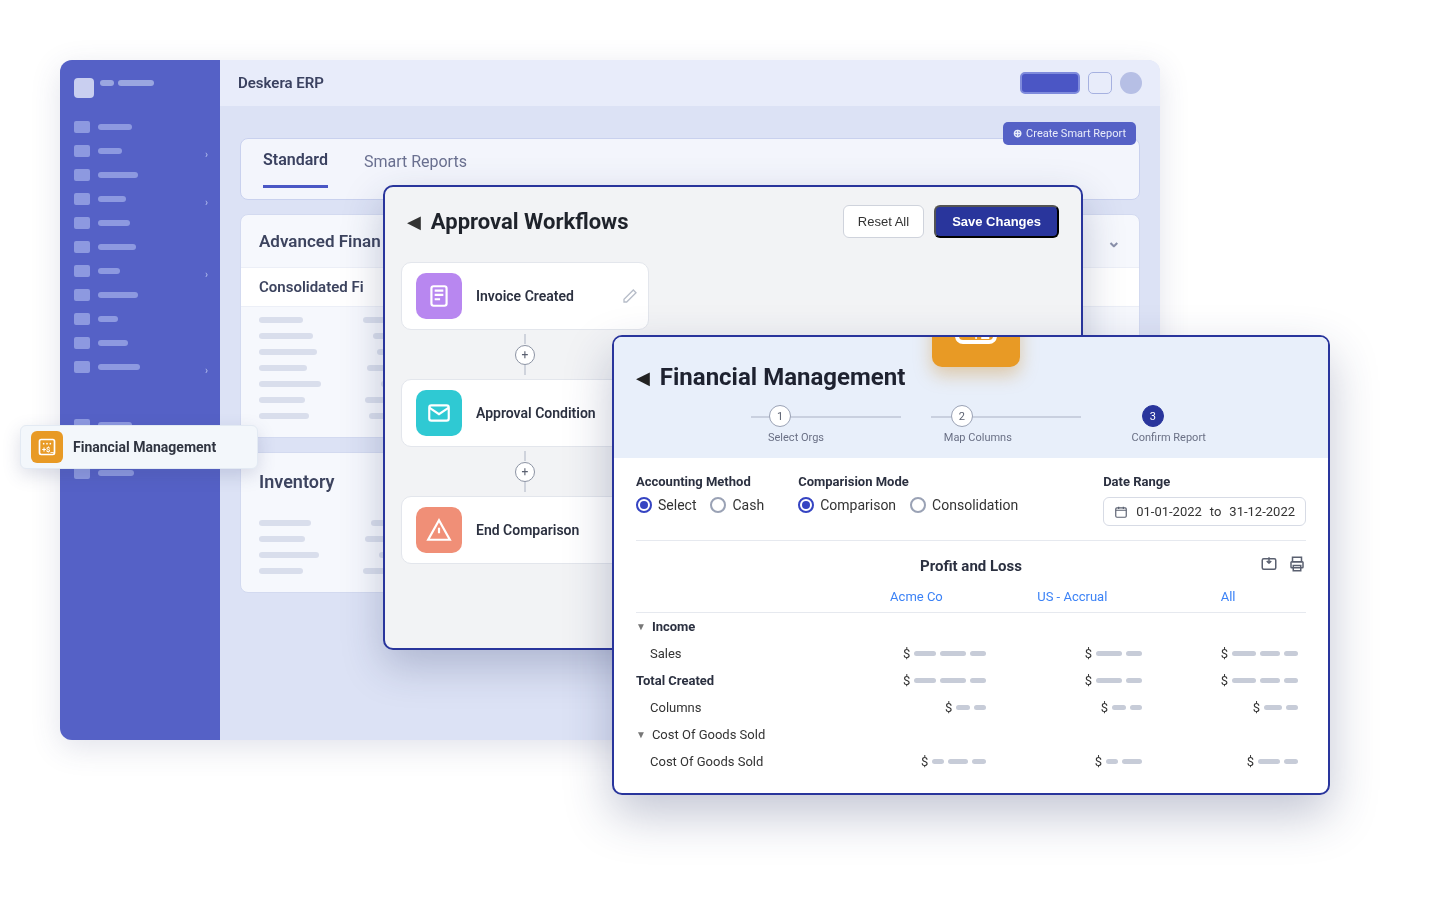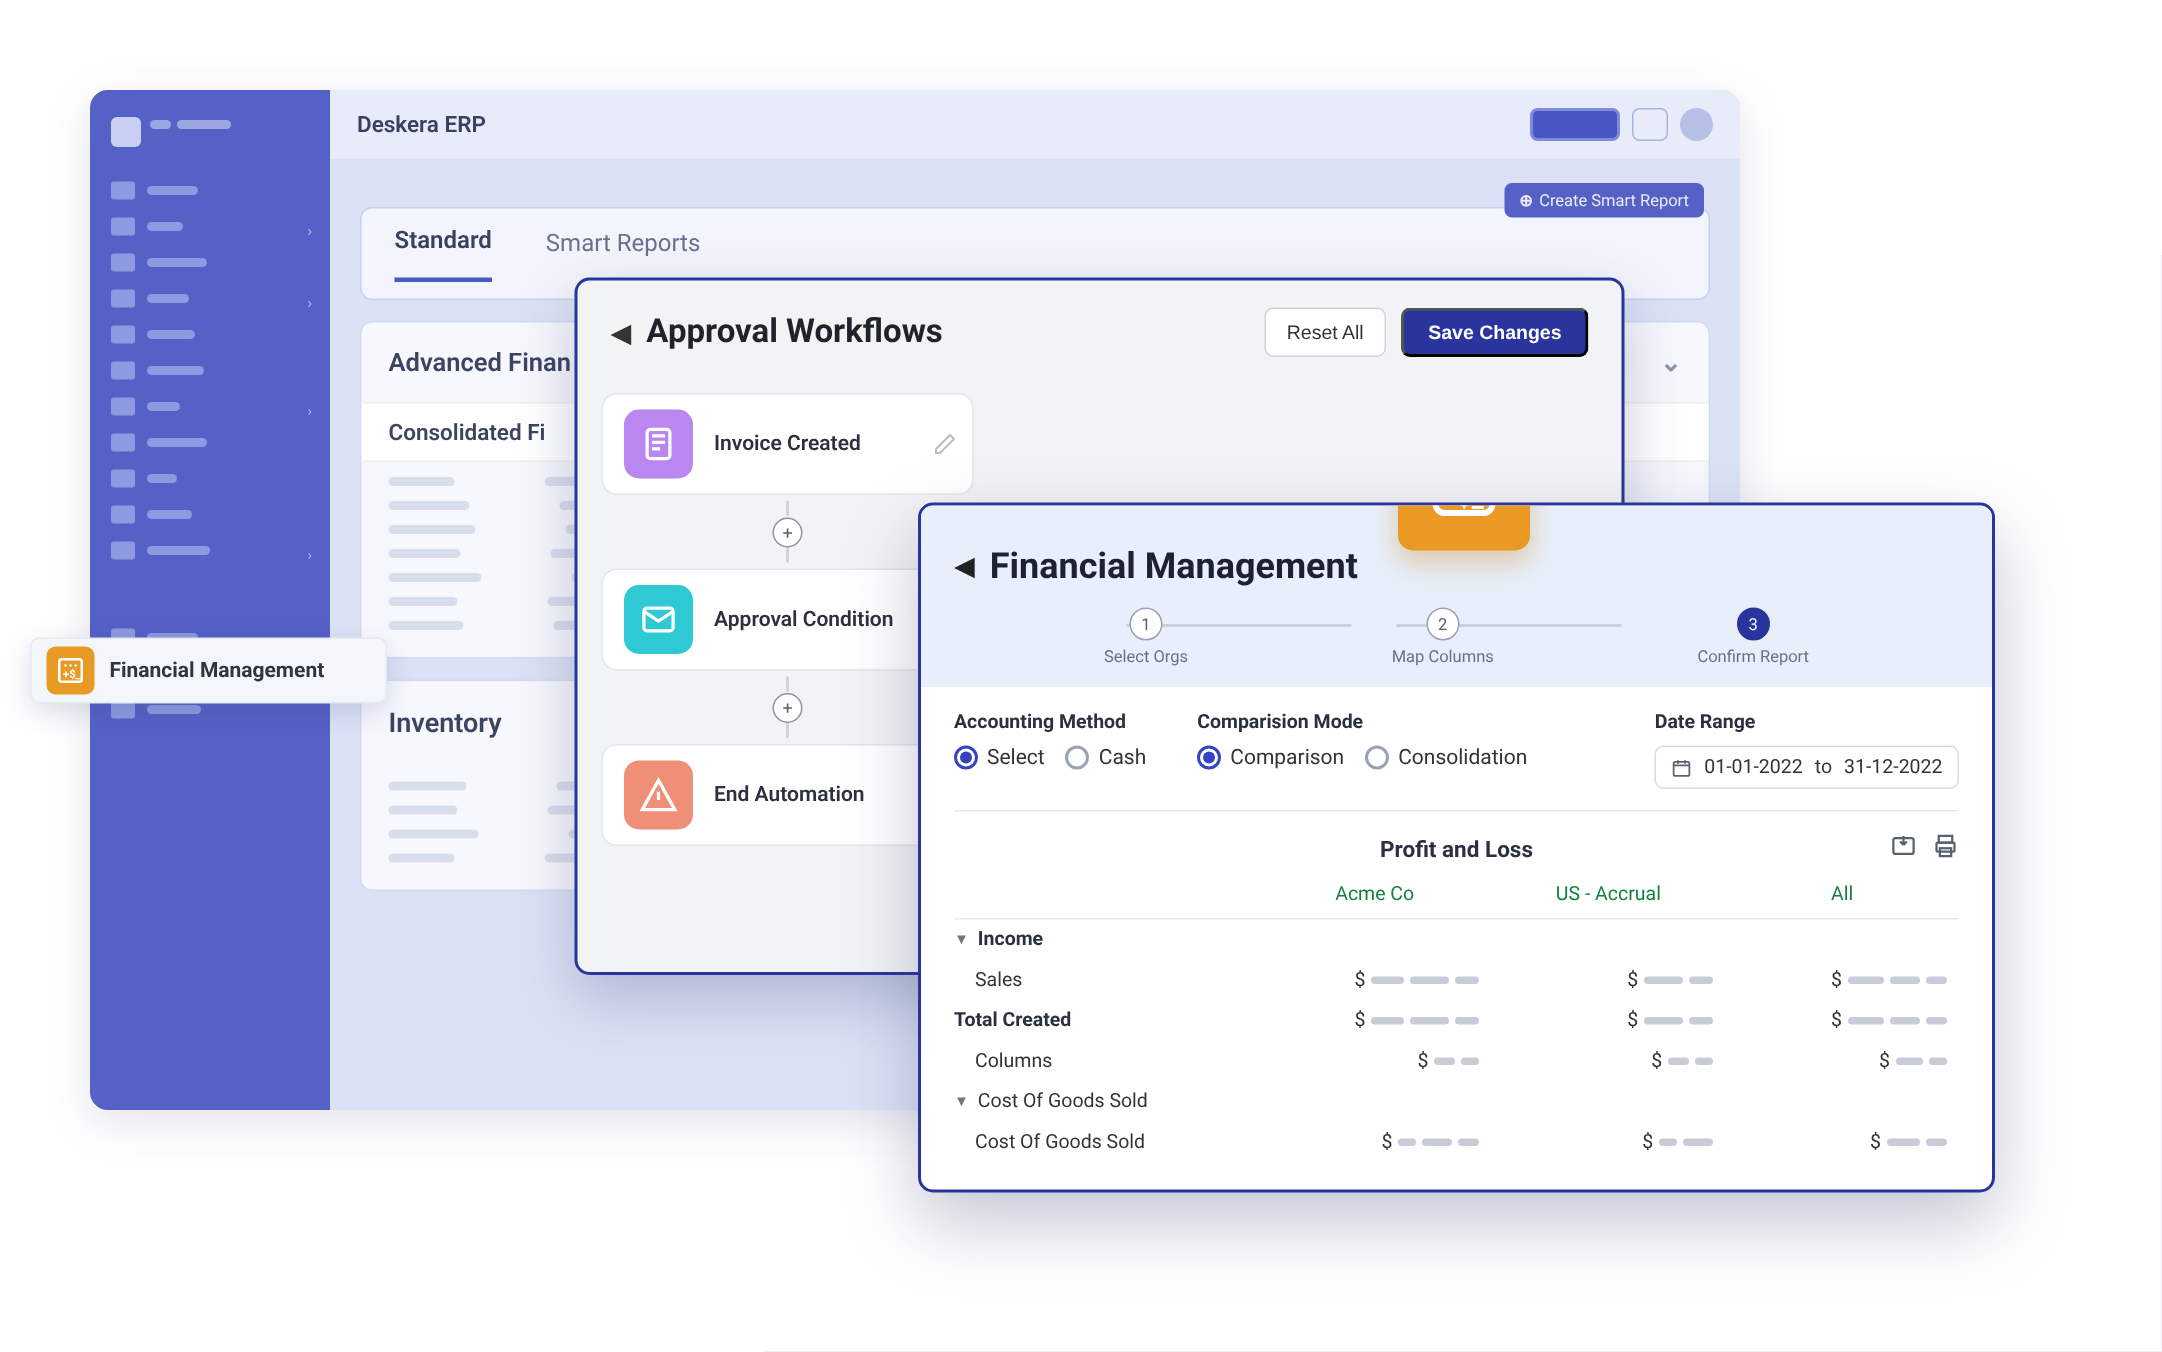--- a/index.html
+++ b/index.html
@@ -72,39 +72,39 @@
   .fm-top { background:#e8effa; padding: 26px 22px 14px; position:relative; }
   .fm-icon-big { position:absolute; left:318px; top:-58px; width:88px; height:88px; background:#e89a25; border-radius:10px; display:flex; align-items:center; justify-content:center; box-shadow: 0 8px 18px rgba(200,130,20,.35); }
   .fm-head-row { display:flex; align-items:center; gap:10px; }
   .fm-back { font-size:18px; color:#222; }
   .fm-title { font-size:24px; font-weight:700; color:#1e2230; }
 
   .fm-stepper { display:flex; align-items:center; justify-content:space-between; margin-top:14px; padding: 0 100px; position:relative; }
   .fm-step { display:flex; flex-direction:column; align-items:center; gap:4px; position:relative; z-index:2;}
   .fm-step-circle { width:22px; height:22px; border-radius:50%; border:1.5px solid #9aa2b5; background:#fff; display:flex; align-items:center; justify-content:center; font-size:11px; color:#5a6070; }
   .fm-step.active .fm-step-circle { background:#29359c; border-color:#29359c; color:#fff; }
-  .fm-step-label { font-size:11px; color:#6a7085; }
+  .fm-step-label { font-size:11px; color:#6a7085;margin-left:32px; }
   .fm-step-line { position:absolute; top:11px; height:2px; background:#c9d0df; z-index:1;}
 
   .fm-body { padding: 16px 22px; }
   .fm-controls { display:flex; gap:34px; align-items:flex-start; border-bottom:1px solid #e6e9ef; padding-bottom:14px;}
   .fm-group-title { font-size:13px; font-weight:700; color:#2b3040; margin-bottom:8px; }
   .fm-radio-row { display:flex; gap:14px; align-items:center; }
   .fm-radio { display:flex; align-items:center; gap:6px; font-size:14px; color:#333; }
   .fm-radio-outer { width:16px; height:16px; border:2px solid #9aa2b5; border-radius:50%; display:inline-flex; align-items:center; justify-content:center; }
   .fm-radio.sel .fm-radio-outer { border-color:#3544c2; }
   .fm-radio.sel .fm-radio-inner { width:8px; height:8px; background:#3544c2; border-radius:50%; }
   .fm-date-box { border:1px solid #d7dbe5; border-radius:6px; padding:6px 10px; font-size:13px; color:#333; display:flex; align-items:center; gap:8px; }
 
   .fm-report-head { text-align:center; font-size:15px; font-weight:700; color:#2b3040; padding:16px 0 6px; position:relative; }
   .fm-report-icons { position:absolute; right:0; top:14px; display:flex; gap:10px; color:#5a6070; }
 
   .fm-table { width:100%; font-size:13px; color:#333; }
   .fm-th-row { display:grid; grid-template-columns: 1.3fr 1fr 1fr 1fr; border-bottom:1px solid #e6e9ef; padding:8px 0; }
-  .fm-th { text-align:center; font-weight:400; color:#15803d; }
+  .fm-th { text-align:center; font-weight:400; color:#3b82f6; }
   .fm-row { display:grid; grid-template-columns: 1.3fr 1fr 1fr 1fr; padding:6px 0; align-items:center; }
   .fm-cell-left { display:flex; align-items:center; gap:6px; }
   .fm-caret { font-size:10px; color:#777; }
   .fm-bold { font-weight:700; color:#2b3040; }
   .fm-dollar { display:flex; align-items:center; gap:4px; justify-content:flex-end; padding-right:8px; }
   .fm-gbar { height:5px; background:#c7ccd8; border-radius:3px; }
 
   svg { display:block; }
 </style>
 </head>
@@ -317,21 +317,21 @@
       </span>
     </div>
     <div class="wf-connector"><span class="wf-line"></span><span class="wf-plus">+</span><span class="wf-line"></span></div>
     <div class="wf-card">
       <div class="wf-icon coral">
         <svg width="26" height="26" viewBox="0 0 24 24" fill="none" stroke="#fff" stroke-width="2">
             <path d="M12 3l10 18H2L12 3z"></path>
             <path d="M12 10v5M12 18h.01"></path>
           </svg>
       </div>
-      <span class="wf-card-label">End Automation</span>
+      <span class="wf-card-label">End Comparison</span>
       <span class="edit">
         <svg width="16" height="16" viewBox="0 0 24 24" fill="none" stroke="currentColor" stroke-width="2">
             <path d="M17 3l4 4L7 21H3v-4L17 3z"></path>
           </svg>
       </span>
     </div>
   </div>
 </div>
 
 <div class="fm-panel">

